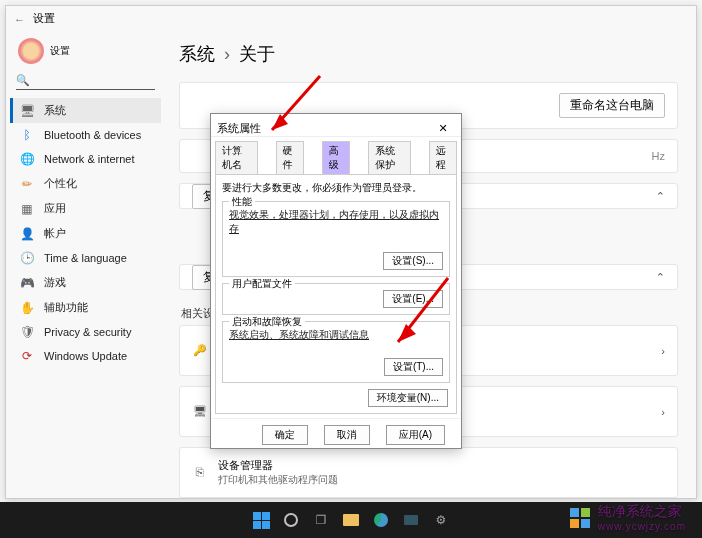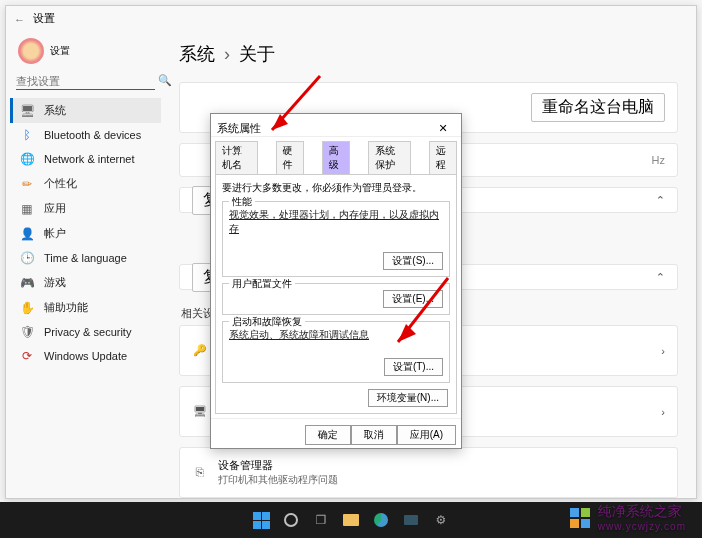--- a/index.html
+++ b/index.html
@@ -56,21 +56,21 @@
     .c-orange { color: #d97a1e; }
     .c-green { color: #2a8; }
     .c-teal { color: #1aa0a0; }
     .c-gray { color: #666; }
     .c-red { color: #c33; }
     .content { flex: 1; padding: 8px 18px 0 18px; display: flex; flex-direction: column; overflow: hidden; }
     .crumbs { font-size: 18px; font-weight: 400; margin: 4px 0 16px 0; }
     .crumbs .sep { margin: 0 4px; color: #666; }
     .card { background: #fff; border: 1px solid #e5e5e5; border-radius: 3px; padding: 10px 12px; margin-bottom: 10px; display: flex; align-items: center; gap: 10px; position: relative; }
     .card.right { justify-content: flex-end; }
-    .card .btn { border: 1px solid #c0c0c0; background: #fdfdfd; padding: 3px 10px; font-size: 16px; border-radius: 2px; cursor: pointer; }
+    .card .btn { border: 1px solid #c0c0c0; background: #fdfdfd; padding: 3px 10px; font-size: 12px; border-radius: 2px; cursor: pointer; }
     .card .chev { margin-left: auto; color: #555; }
     .row-title { font-size: 11px; }
     .row-sub { font-size: 10px; color: #666; }
     .card-ico { width: 16px; text-align: center; color: #555; }
     .section-label { font-size: 11px; color: #333; margin: 6px 0 4px 2px; }
     
     .dialog {
       position: absolute;
       left: 210px; top: 113px;
       width: 252px; height: 336px;
@@ -86,21 +86,21 @@
     .tab { padding: 2px 6px; border: 1px solid #ccc; border-bottom: none; background: #f3f3f3; cursor: pointer; }
     .tab.active { background: #c4b5fd; }
     .tabsheet { border: 1px solid #ccc; margin: 0 4px 4px 4px; flex: 1; padding: 6px; font-size: 10px; display: flex; flex-direction: column; gap: 6px; }
     .note { font-size: 10px; }
     .gbox { border: 1px solid #ccc; padding: 6px; position: relative; }
     .gbox .gt { position: absolute; top: -7px; left: 6px; background: #fff; padding: 0 3px; font-size: 10px; }
     .gbox .gdesc { font-size: 10px; color: #222; margin-bottom: 16px; text-decoration: underline; }
     .gbox .gbtn-row { display: flex; justify-content: flex-end; }
     .gbtn { border: 1px solid #999; background: #fdfdfd; padding: 1px 8px; font-size: 10px; cursor: pointer; }
     .env-row { display: flex; justify-content: flex-end; padding: 0 2px; }
-    .dlg-btns { display: flex; justify-content: flex-end; gap: 0; padding: 6px 5px; border-top: 1px solid #eee; }
+    .dlg-btns { display: flex; justify-content: flex-end; gap: 16px; padding: 6px 16px; border-top: 1px solid #eee; }
     .dlg-btns .gbtn { padding: 2px 12px; }
     
     .arrow { position: absolute; z-index: 60; pointer-events: none; }
     .arrow svg line { stroke: #e00000; stroke-width: 3; }
     .arrow svg polygon { fill: #e00000; }
     
     .taskbar {
       position: absolute;
       left: 0; bottom: 0;
       width: 702px; height: 36px;
@@ -138,21 +138,20 @@
     <span class="back">←</span>
     <span>设置</span>
   </div>
   <div class="appbody">
     <div class="sidebar">
       <div class="avatar-row">
         <div class="avatar"></div>
         <div class="avatar-name">设置</div>
       </div>
       <div class="search-row">
-        <input placeholder="查找设置" style="">
         <span class="sicon">🔍</span>
       </div>
       <div id="nav-list">
           <div class="nav-item active">
             <span class="nicon c-gray">🖥</span>
             <span>系统</span>
           </div>
           <div class="nav-item">
             <span class="nicon c-blue">ᛒ</span>
             <span>Bluetooth &amp; devices</span>

